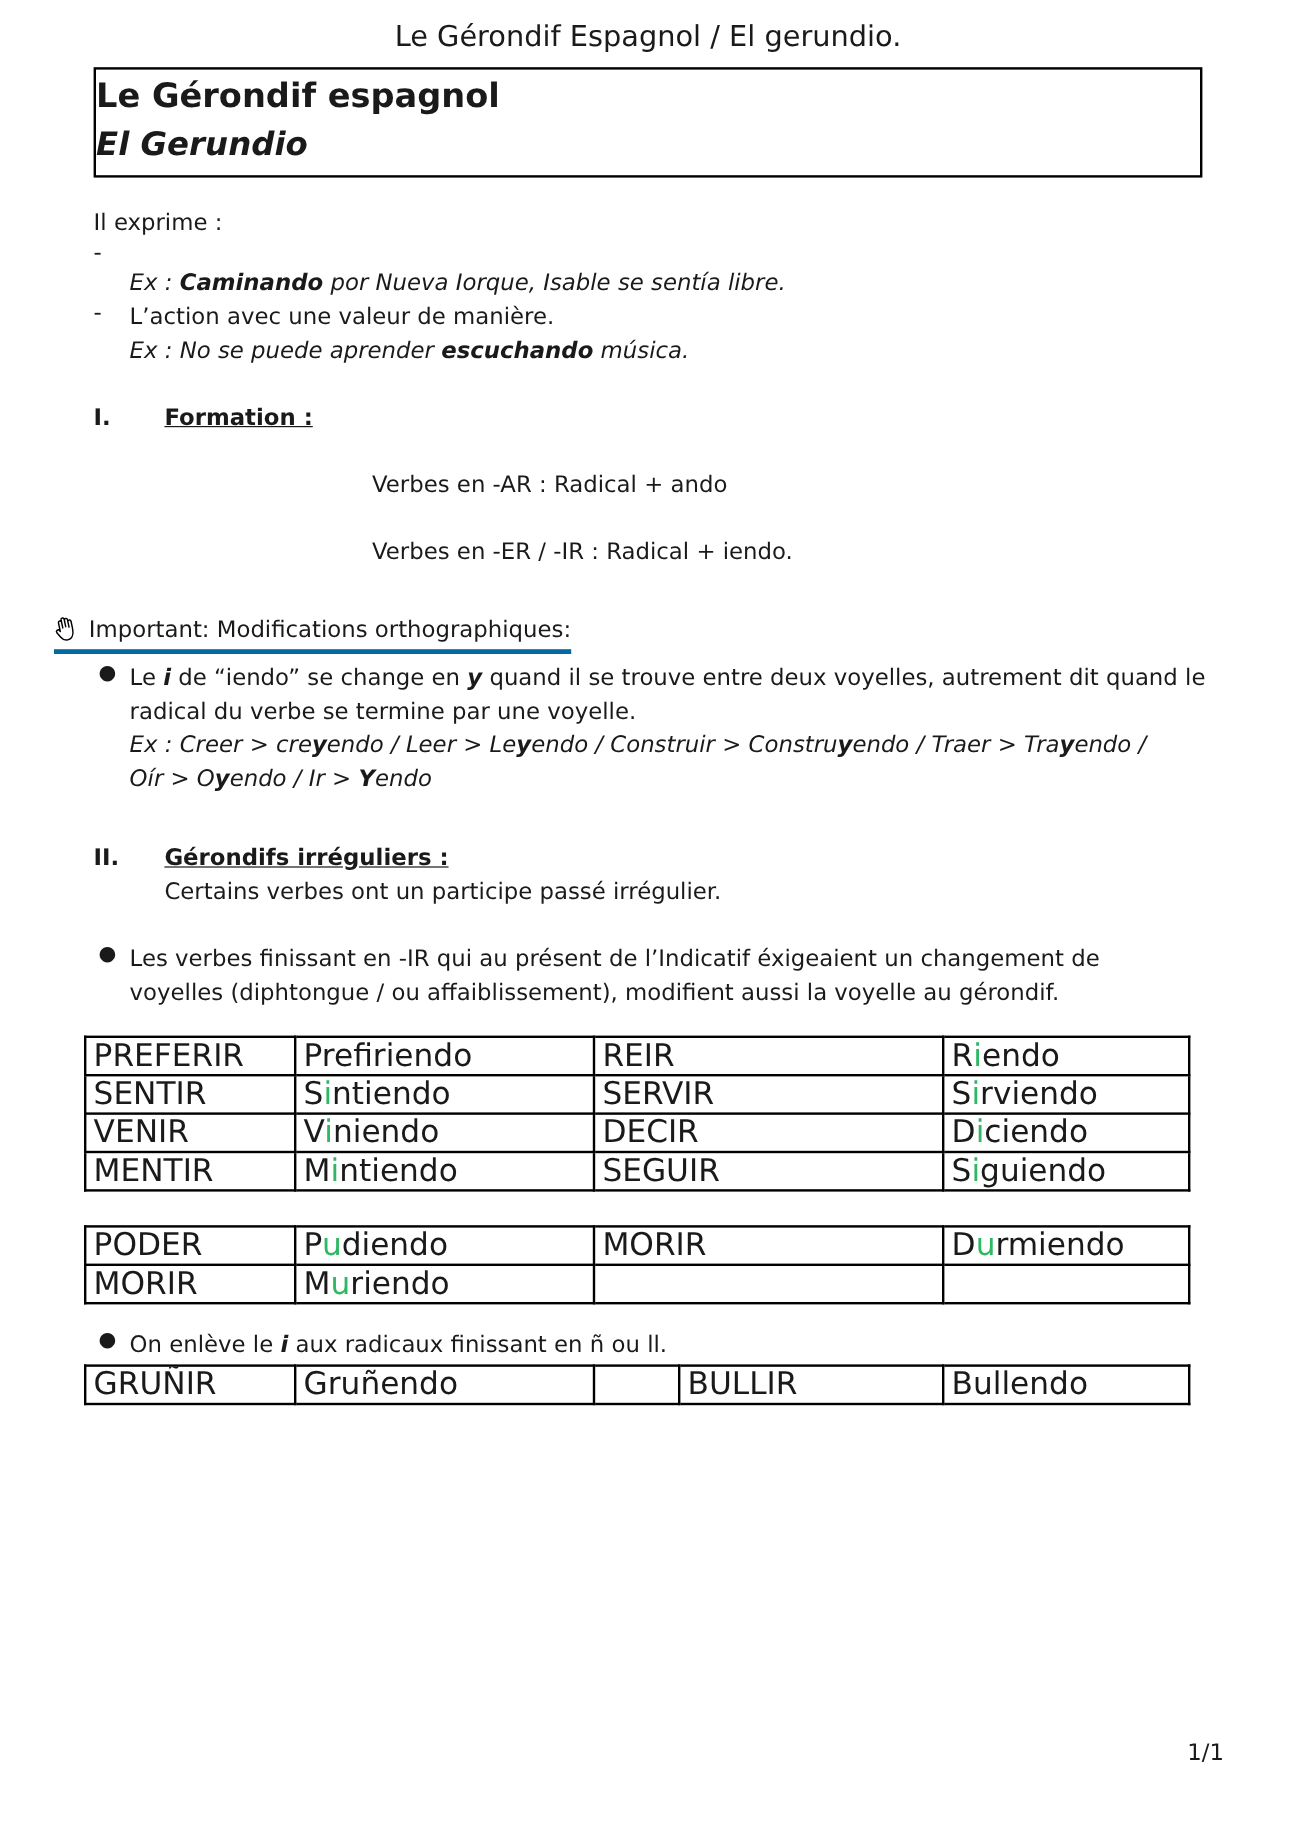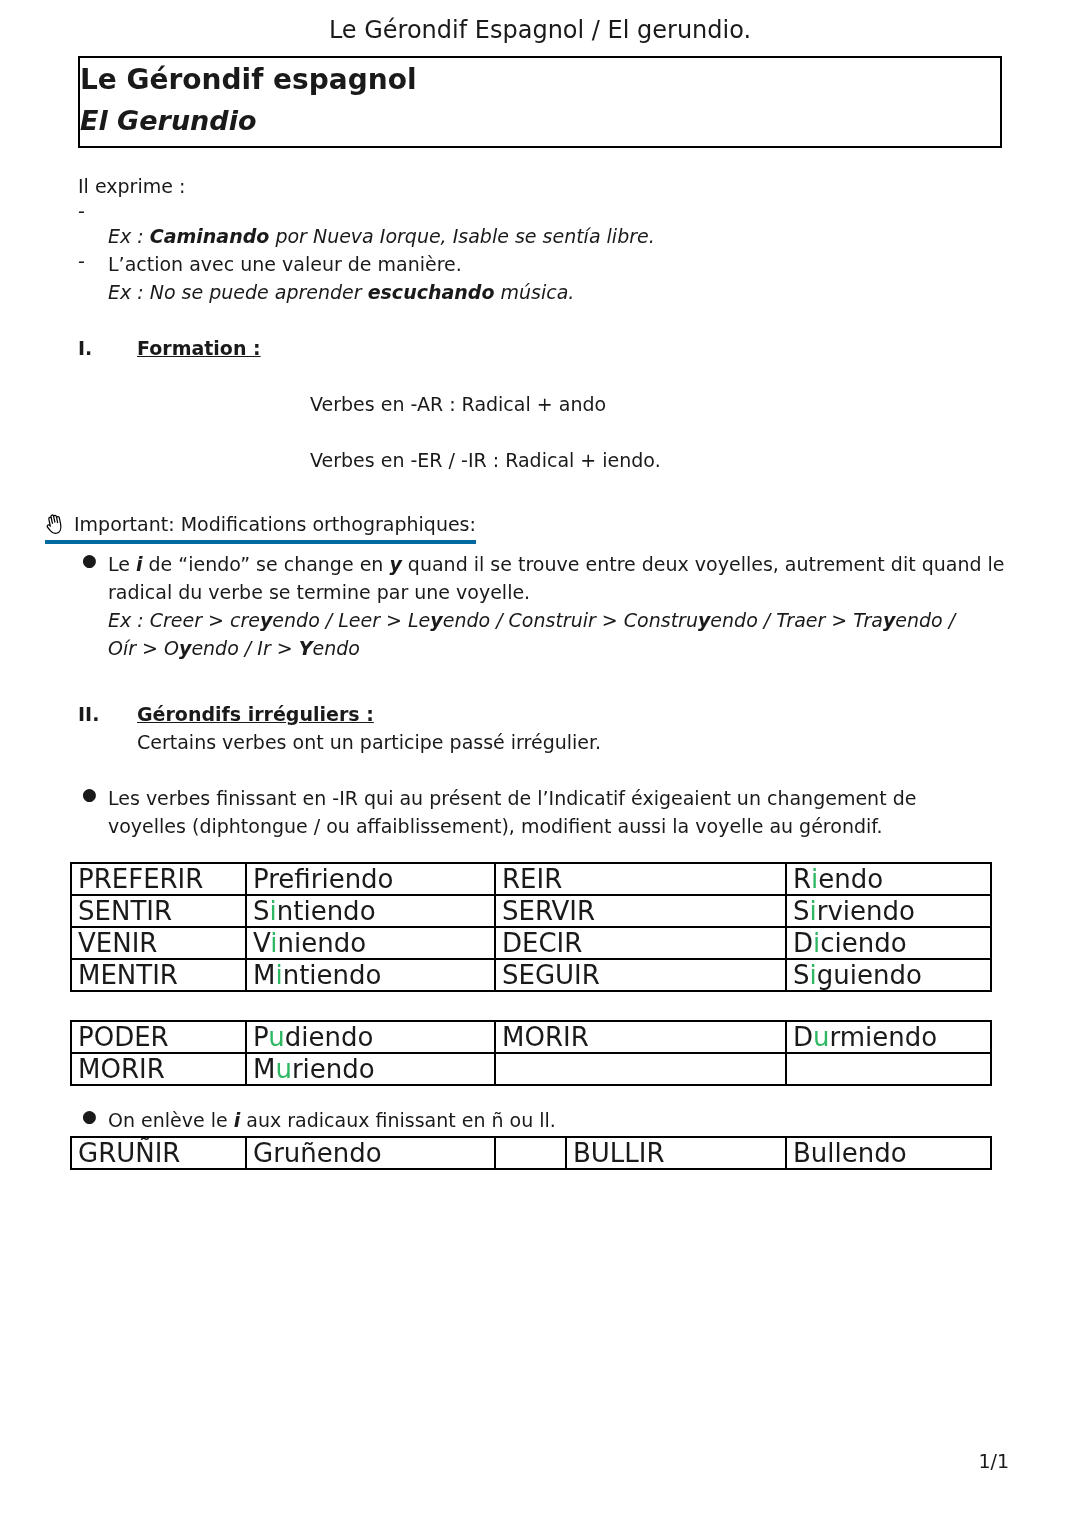--- a/index.html
+++ b/index.html
@@ -38,21 +38,21 @@
   .bullet-body { flex:1; }
   .sub-line { padding-left:59px; }
   .mt28 { margin-top:28px; }
   .mt24 { margin-top:38px; }
   .mt20 { margin-top:20px; }
   table { border-collapse:collapse; table-layout:fixed; margin-left:70px; margin-right:0; }
   td { border:2px solid #000; padding:0 6px; height:28px; font-size:26px; vertical-align:middle; overflow:hidden; white-space:nowrap; }
   .tbl1 { margin-top:22px; }
   .tbl2 { margin-top:28px; }
   .tbl3 { margin-top:2px; }
-  .page-number { position:absolute; right:71px; top:1450px; font-size:19px; }
+  .page-number { position:absolute; right:60px; top:1450px; font-size:19px; }
 </style>
 </head>
 <body>
 
 <div class="page">
 
   <div class="header-line">Le Gérondif Espagnol / El gerundio.</div>
 
   <div class="title-box">
     <div class="title-main">Le Gérondif espagnol</div>

